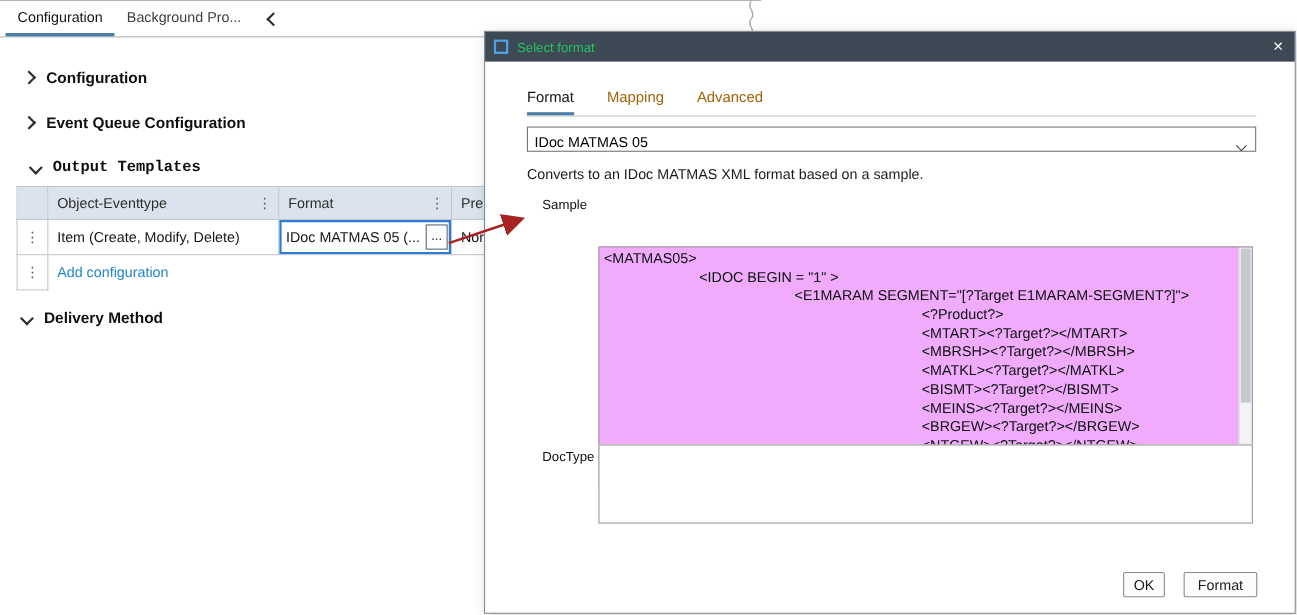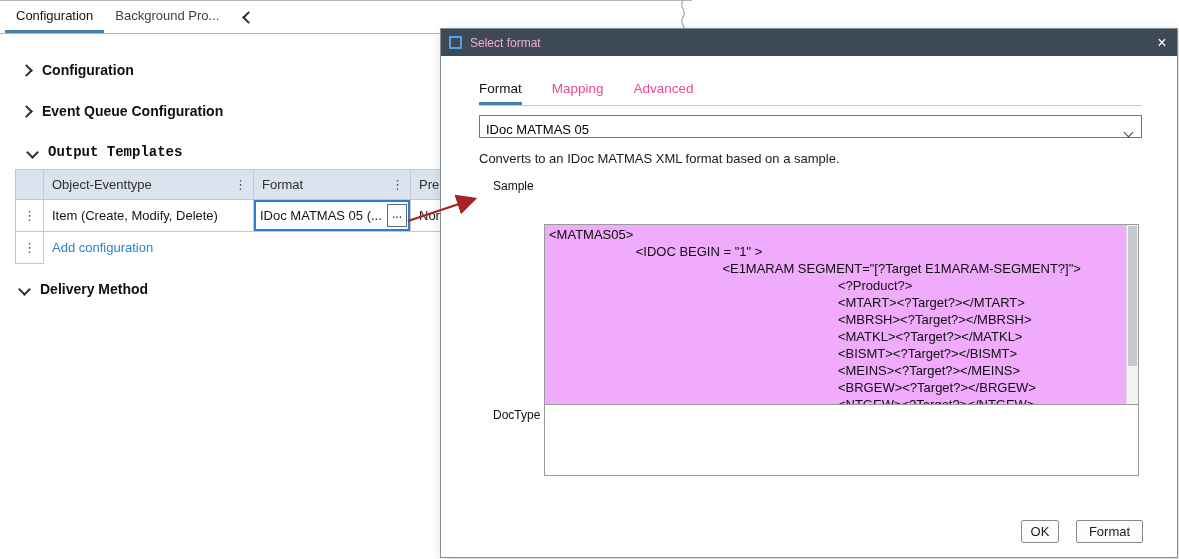--- a/index.html
+++ b/index.html
@@ -70,26 +70,26 @@
   .dialog {
     position:absolute; left:440px; top:28px; width:738px; height:530px; box-sizing:border-box;
     background:#fff; border:1px solid #828c94; box-shadow:3px 4px 12px rgba(0,0,0,0.18);
     z-index:10;
   }
   .titlebar {
     height:27px; background:var(--titlebar-bg,#3d4a55);
     display:flex; align-items:center; padding-left:8px;
   }
   .win-icon { width:9px; height:9px; border:2px solid var(--titlebar-icon,#4fa3e3); margin-right:8px; }
-  .title { color:#f9a8d4; font-size:12px; }
+  .title { color:#22c55e; font-size:12px; }
   .close-btn { margin-left:auto; width:30px; height:27px; color:#fff; font-size:16px;
                display:flex; align-items:center; justify-content:center; }
 
   .dlg-tabs { position:absolute; left:38px; top:52px; display:flex; gap:30px; }
-  .dlg-tab { font-size:13.5px; color:#ec4899; padding-bottom:6px; border-bottom:3px solid transparent; }
+  .dlg-tab { font-size:13.5px; color:#a16207; padding-bottom:6px; border-bottom:3px solid transparent; }
   .dlg-tab.active { color:#121212; border-bottom-color:var(--tab-accent,#4a7da8); }
   .dlg-sep { position:absolute; left:38px; width:663px; top:76px; height:1px; background:#c9c9c9; }
 
   .dlg-select {
     position:absolute; left:38px; top:86px; width:663px; height:23px; box-sizing:border-box;
     border:1px solid #767676; background:#fff; display:flex; align-items:flex-end;
     padding-left:6px; font-size:13px; color:#000000;
   }
   .dlg-select .chev { margin-left:auto; margin-right:9px; position:relative; top:-1px; }
 

